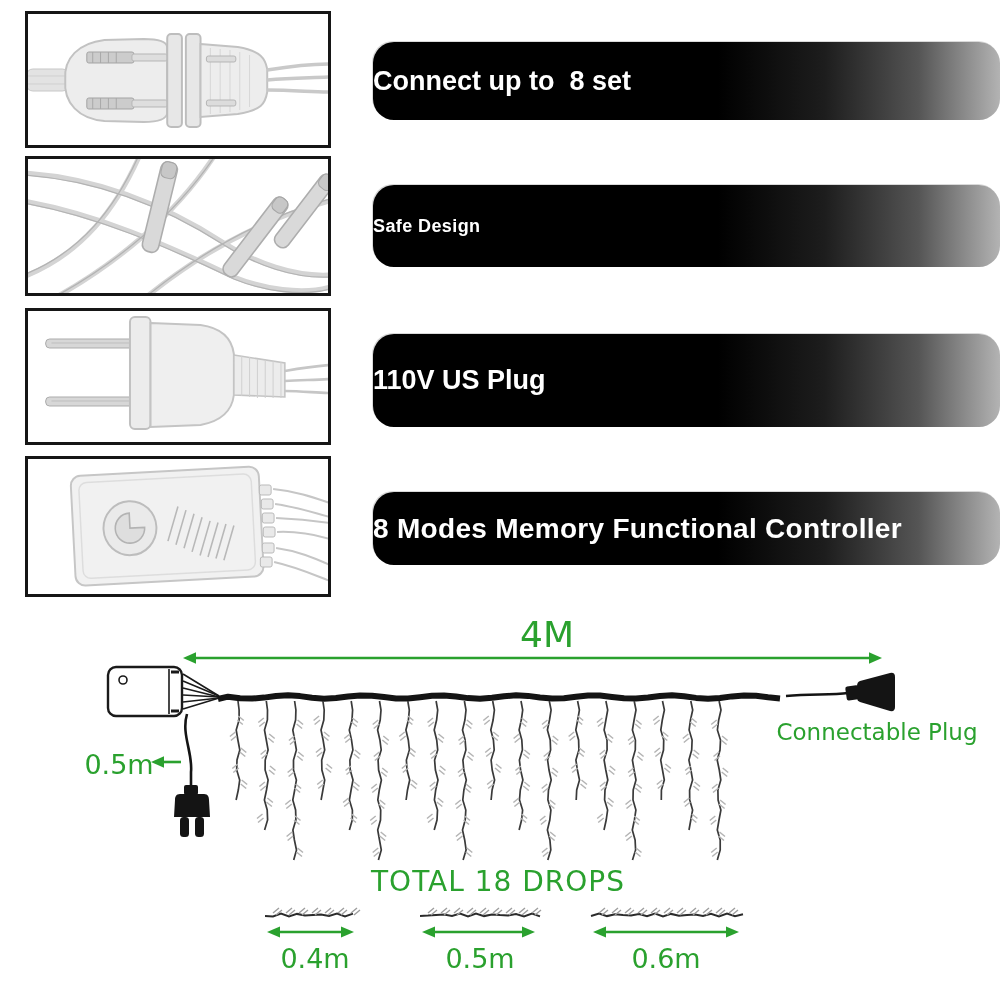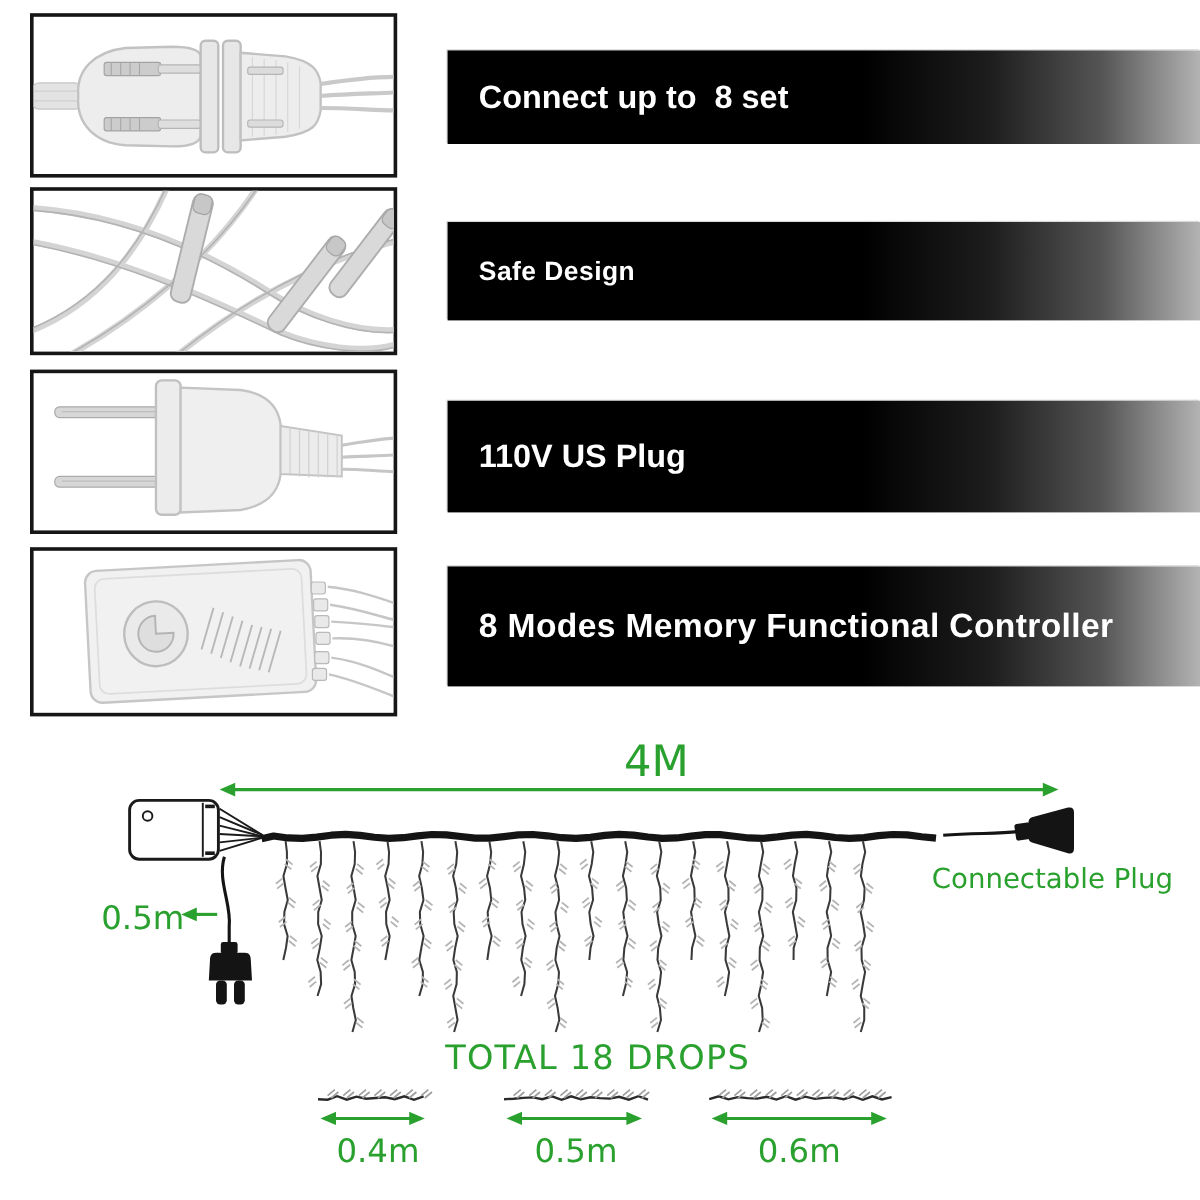--- a/index.html
+++ b/index.html
@@ -11,28 +11,28 @@
   .photo{position:absolute;left:25px;width:306px;border:3px solid #161616;background:#fff}
   .photo svg{display:block;width:100%;height:100%}
   #photo1{top:11px;height:137px}
   #photo2{top:156px;height:140px}
   #photo3{top:308px;height:137px}
   #photo4{top:456px;height:141px}
 
   
   .banner{position:absolute;left:373px;right:0;color:#fff;font-weight:bold;
           display:flex;flex-direction:column;justify-content:center;
-          padding-left:26px;white-space:pre;
+          white-space:pre;
           background:linear-gradient(90deg,#000 0%,#000 55%,#1d1d1d 72%,#555 87%,#8f8f8f 95%,#b3b3b3 100%);
-          box-shadow:-1px -1px 0 #d9d9d9;}
+          box-shadow:-1px -1px 0 #d9d9d9;border-radius:21px;}
   .banner .line:empty{display:none}
   #banner1{top:42px;height:78px;font-size:27px}
-  #banner2{top:185px;height:82px;font-size:22px;line-height:32px;letter-spacing:.4px}
+  #banner2{top:185px;height:82px;font-size:18px;line-height:32px;letter-spacing:.4px}
   #banner3{top:334px;height:93px;font-size:27px}
-  #banner4{top:472px;height:100px;font-size:28px;letter-spacing:.3px}
+  #banner4{top:492px;height:73px;font-size:28px;letter-spacing:.3px}
 
   
   #diag{position:absolute;left:0;top:600px;width:1000px;height:400px}
   .glabel{font-family:"DejaVu Sans",sans-serif;fill:var(--green);}
   .t36{font-size:36px}
   .t28{font-size:28px;letter-spacing:1px}
   .t27{font-size:27px}
   .t23{font-size:23px}
   .garr{stroke:var(--green)}
   .gfill{fill:var(--green)}

